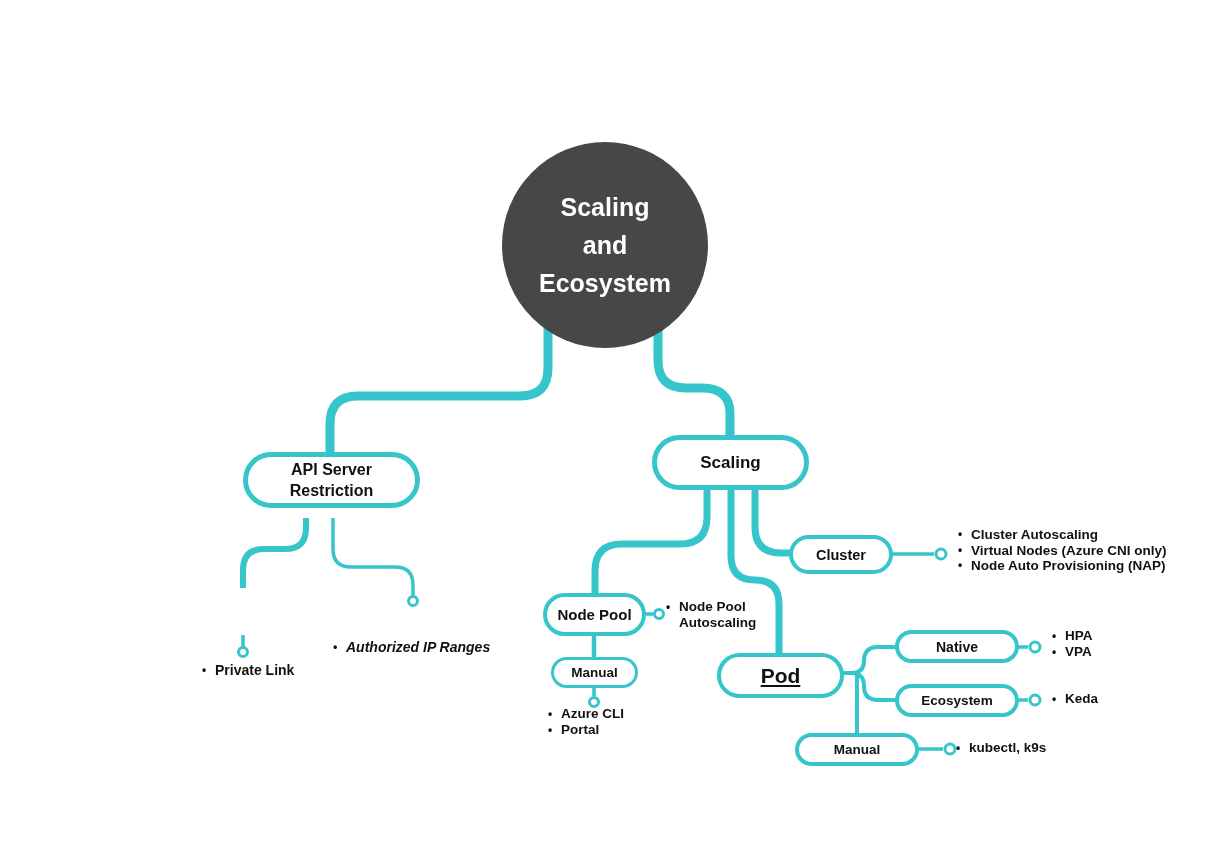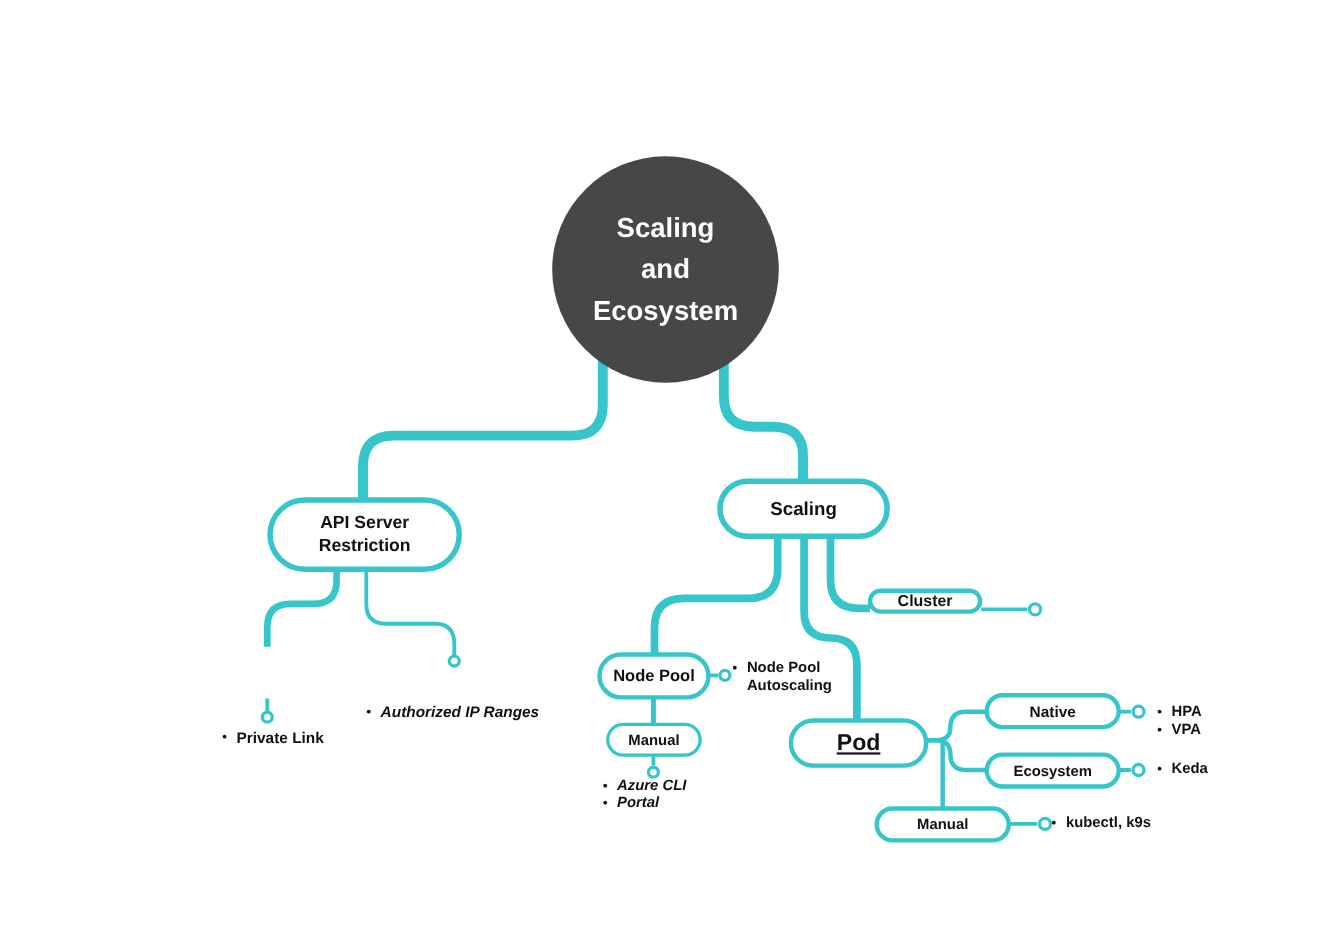--- a/index.html
+++ b/index.html
@@ -11,44 +11,44 @@
   .root-circle{
     position:absolute;left:502px;top:142px;width:206px;height:206px;border-radius:50%;
     background:#474747;display:flex;flex-direction:column;align-items:center;justify-content:center;
     color:#fff;font-weight:bold;font-size:25px;line-height:38px;text-align:center;z-index:3;
   }
   .pill{
     position:absolute;background:#fff;border:4px solid #35c5ca;border-radius:999px;
     display:flex;flex-direction:column;align-items:center;justify-content:center;
     font-weight:bold;text-align:center;z-index:2;box-sizing:border-box;
   }
-  .pill-api{left:243px;top:452px;width:177px;height:68px;border-width:5px;font-size:16px;line-height:21px;}
+  .pill-api{left:243px;top:452px;width:177px;height:56px;border-width:5px;font-size:16px;line-height:21px;}
   .pill-scaling{left:652px;top:435px;width:157px;height:55px;border-width:5px;font-size:17px;}
-  .pill-cluster{left:789px;top:535px;width:104px;height:23px;font-size:14.5px;}
+  .pill-cluster{left:789px;top:535px;width:104px;height:39px;font-size:14.5px;}
   .pill-nodepool{left:543px;top:593px;width:103px;height:43px;font-size:15px;}
   .pill-fully{left:198px;top:585px;width:92px;height:51px;font-size:14px;line-height:19px;}
   .pill-manual-left{left:551px;top:657px;width:87px;height:31px;border-width:3px;font-size:13.5px;}
   .pill-pod{left:717px;top:653px;width:127px;height:45px;font-size:21px;text-decoration:underline;}
   .pill-native{left:895px;top:630px;width:124px;height:33px;font-size:14px;}
   .pill-eco{left:895px;top:684px;width:124px;height:33px;font-size:13.5px;}
   .pill-manual-pod{left:795px;top:733px;width:124px;height:33px;font-size:13.5px;}
   .blist{
     position:absolute;margin:0;padding:0;list-style:none;font-weight:bold;font-size:13.5px;
     line-height:16px;z-index:2;
   }
   .blist li{display:flex;align-items:flex-start;}
   .blist li::before{content:"\2022";width:13px;flex:0 0 13px;font-size:12px;}
   .blist-lg{font-size:14px;}
   .blist-cluster{left:958px;top:527px;line-height:15.5px;}
   .blist-authorized{left:333px;top:639px;font-style:italic;}
   .blist-private{left:202px;top:662px;}
   .blist-npa{left:666px;top:599px;}
   .blist-npa .wrap{width:92px;}
-  .blist-azure{left:548px;top:706px;font-style:italic;}
-  .blist-native{left:1052px;top:628px;margin-top:11px;}
+  .blist-azure{left:548px;top:706px;}
+  .blist-native{left:1052px;top:628px;}
   .blist-keda{left:1052px;top:691px;}
   .blist-kubectl{left:956px;top:740px;}
 </style>
 </head>
 <body>
 
 <div id="canvas">
 
   <svg id="wires" width="1211" height="862" viewBox="0 0 1211 862">
     <g fill="none" stroke="#35c5ca">
@@ -136,20 +136,31 @@
         <span>Authorized IP Ranges</span>
       </li>
   </ul>
 
   <ul class="blist blist-npa">
     <li>
         <span class="wrap">Node Pool Autoscaling</span>
       </li>
   </ul>
 
+  <ul class="blist blist-cluster">
+    <li>
+        <span>Cluster Autoscaling</span>
+      </li>
+    <li>
+        <span>Virtual Nodes (Azure CNI only)</span>
+      </li>
+    <li>
+        <span>Node Auto Provisioning (NAP)</span>
+      </li>
+  </ul>
 
   <ul class="blist blist-azure">
     <li>
         <span>Azure CLI</span>
       </li>
     <li>
         <span>Portal</span>
       </li>
   </ul>
 

